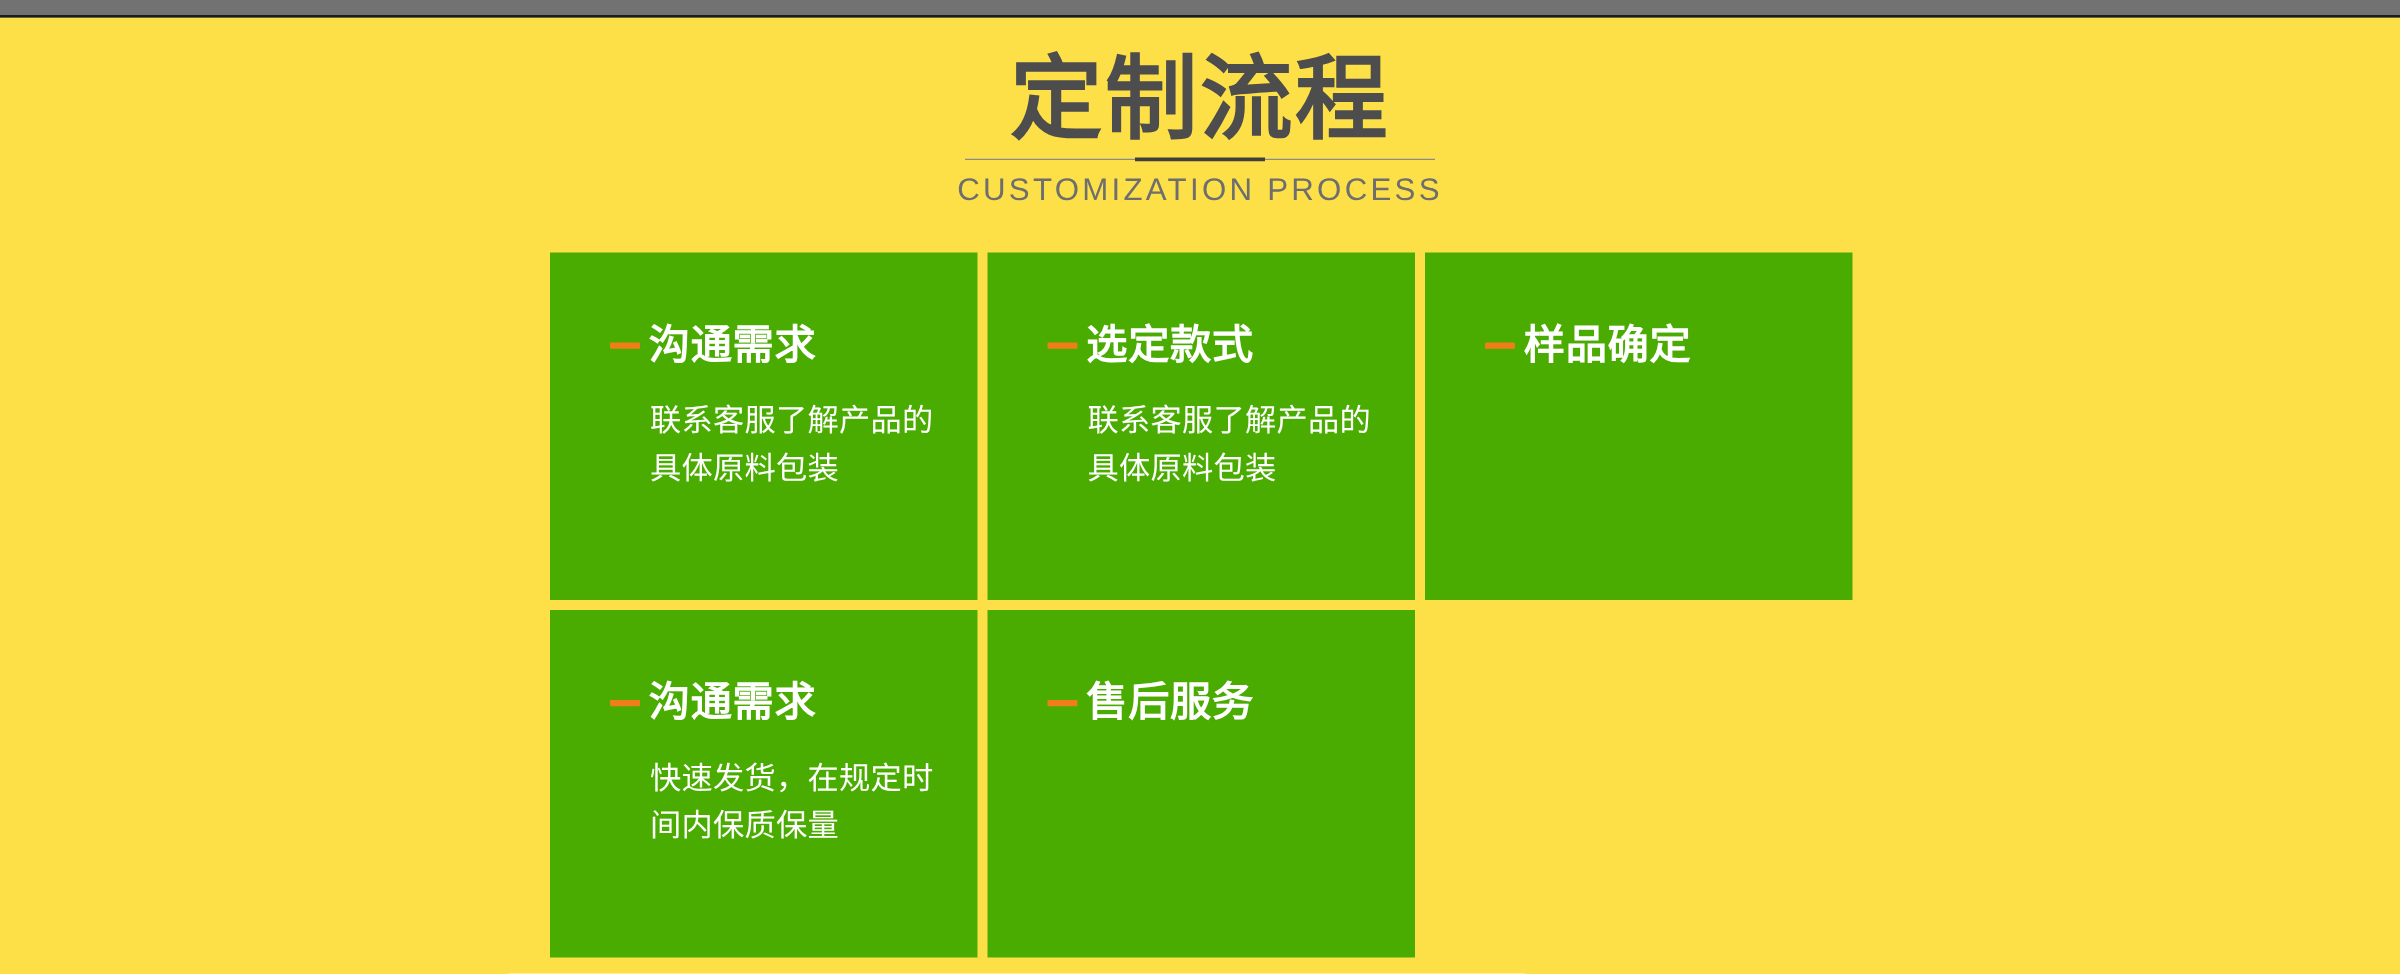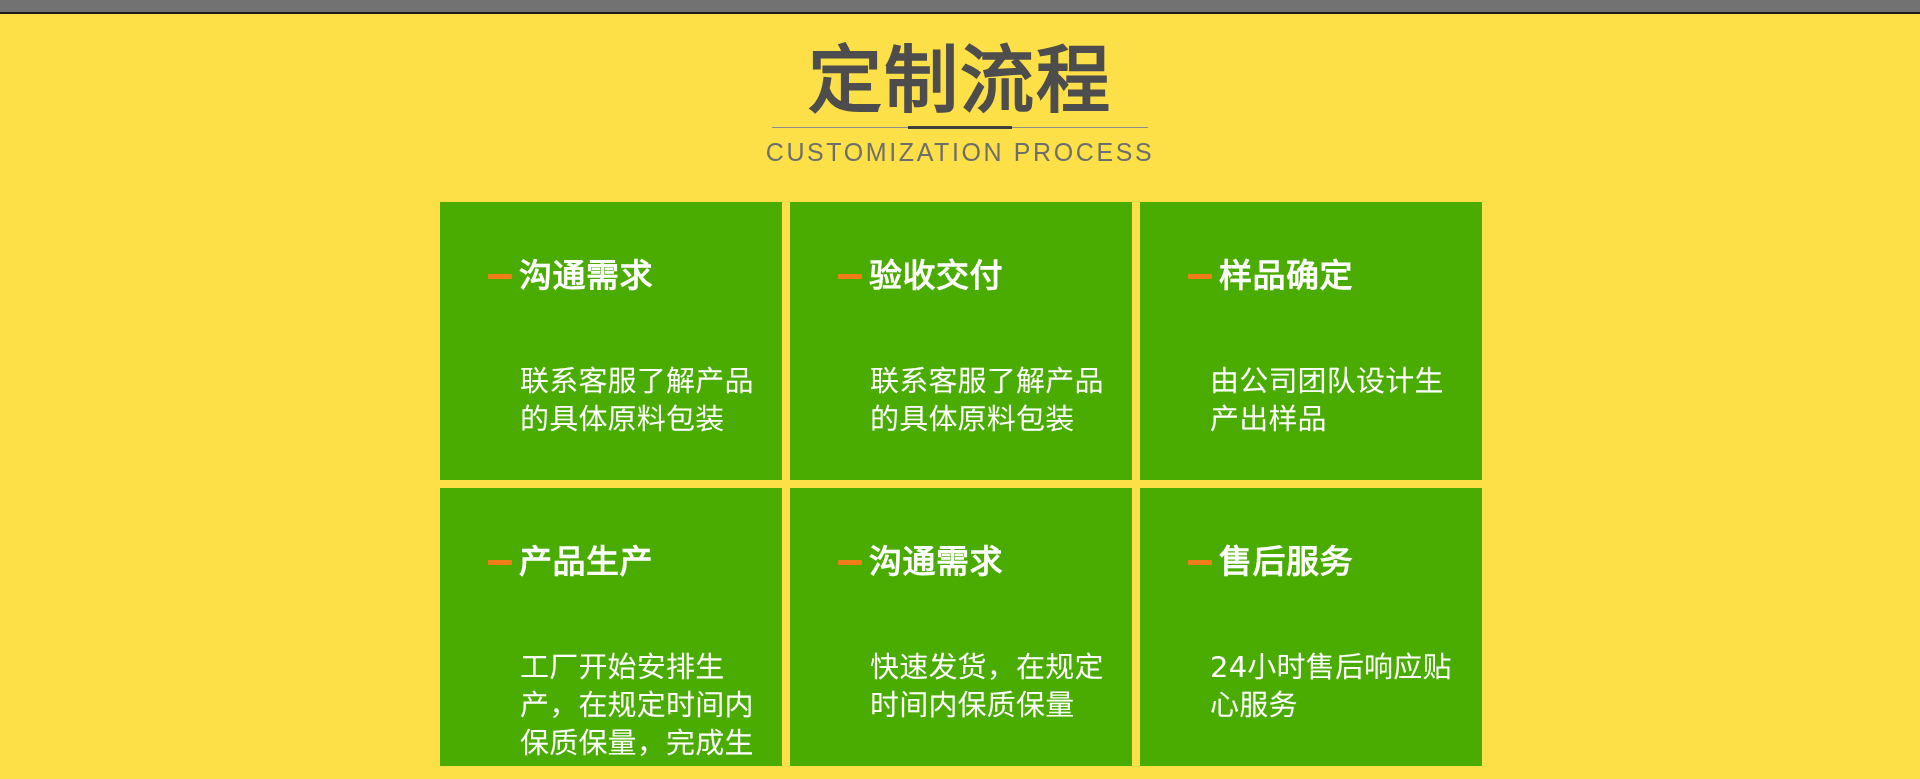--- a/index.html
+++ b/index.html
@@ -132,28 +132,27 @@
     color: #ffffff;
     letter-spacing: 0.5px;
     font-family: "DejaVu Sans", "Liberation Sans", sans-serif;
   }
 
   .card-body {
     position: absolute;
     left: 80px;
     top: 116px;
     width: 236px;
-    font-size: 29px;
+    font-size: 25px;
     line-height: 38px;
     color: #ffffff;
     font-weight: normal;
     letter-spacing: 0.2px;
     font-family: "DejaVu Sans", "Liberation Sans", sans-serif;
     word-break: break-all;
-    margin-top: 44px;
   }
   .card-body.wide {
     left: 70px;
     width: 250px;
   }
 </style>
 </head>
 <body>
 
 <div class="page">
@@ -175,52 +174,43 @@
       <div class="card-title">
         <span class="title-dash"></span>
         <span class="title-text">沟通需求</span>
       </div>
       <div class="card-body">联系客服了解产品的具体原料包装</div>
     </div>
 
     <div class="card">
       <div class="card-title">
         <span class="title-dash"></span>
-        <span class="title-text">验收交付</span>
+        <span class="title-text">选定款式</span>
       </div>
       <div class="card-body">联系客服了解产品的具体原料包装</div>
     </div>
 
     <div class="card">
       <div class="card-title">
         <span class="title-dash"></span>
         <span class="title-text">样品确定</span>
       </div>
-      <div class="card-body wide">由公司团队设计生产出样品</div>
-    </div>
-
-    <div class="card">
-      <div class="card-title">
-        <span class="title-dash"></span>
-        <span class="title-text">产品生产</span>
-      </div>
-      <div class="card-body">工厂开始安排生产，在规定时间内保质保量，完成生产任务</div>
-    </div>
+    </div>
+
 
     <div class="card">
       <div class="card-title">
         <span class="title-dash"></span>
         <span class="title-text">沟通需求</span>
       </div>
       <div class="card-body">快速发货，在规定时间内保质保量</div>
     </div>
 
     <div class="card">
       <div class="card-title">
         <span class="title-dash"></span>
         <span class="title-text">售后服务</span>
       </div>
-      <div class="card-body wide">24小时售后响应贴心服务</div>
     </div>
 
   </div>
 
 </div>
 
 </body></html>

